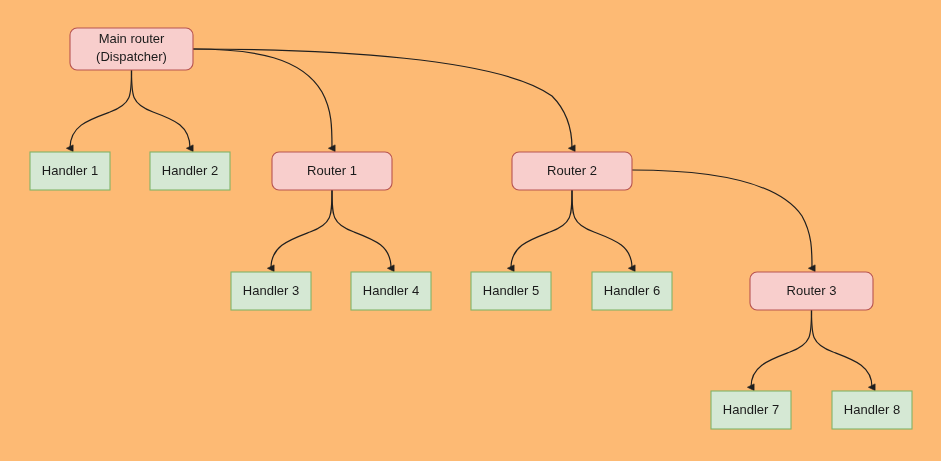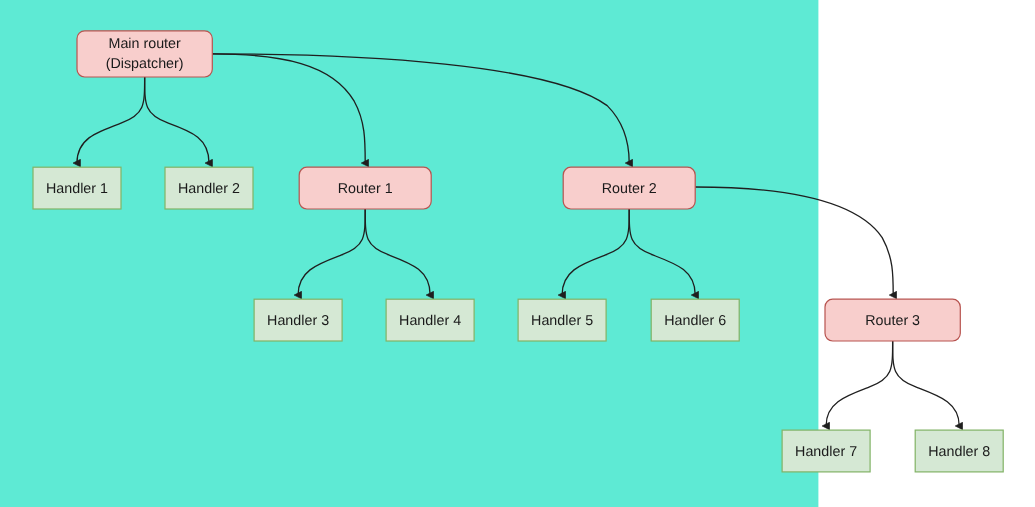--- a/index.html
+++ b/index.html
@@ -8,23 +8,23 @@
     background: #ffffff;
   }
   body {
     width: 941px;
     height: 461px;
     overflow: hidden;
     font-family: "Liberation Sans", sans-serif;
   }
   #diagram-canvas {
     position: relative;
-    width: 744px;
+    width: 941px;
     height: 461px;
-    background: #5eead4;
+    background: #fdba74;
   }
   svg.diagram-svg {
     position: absolute;
     top: 0;
     left: 0;
     width: 941px;
     height: 461px;
   }
   .node-label {
     font-family: "Liberation Sans", sans-serif;

